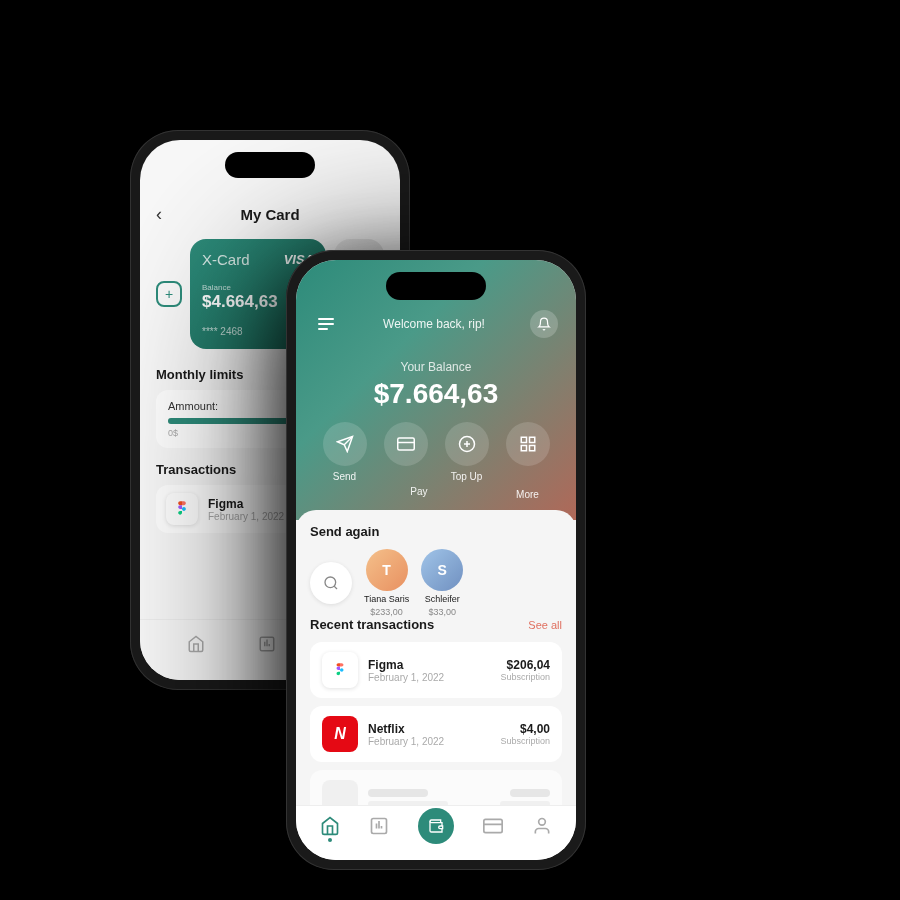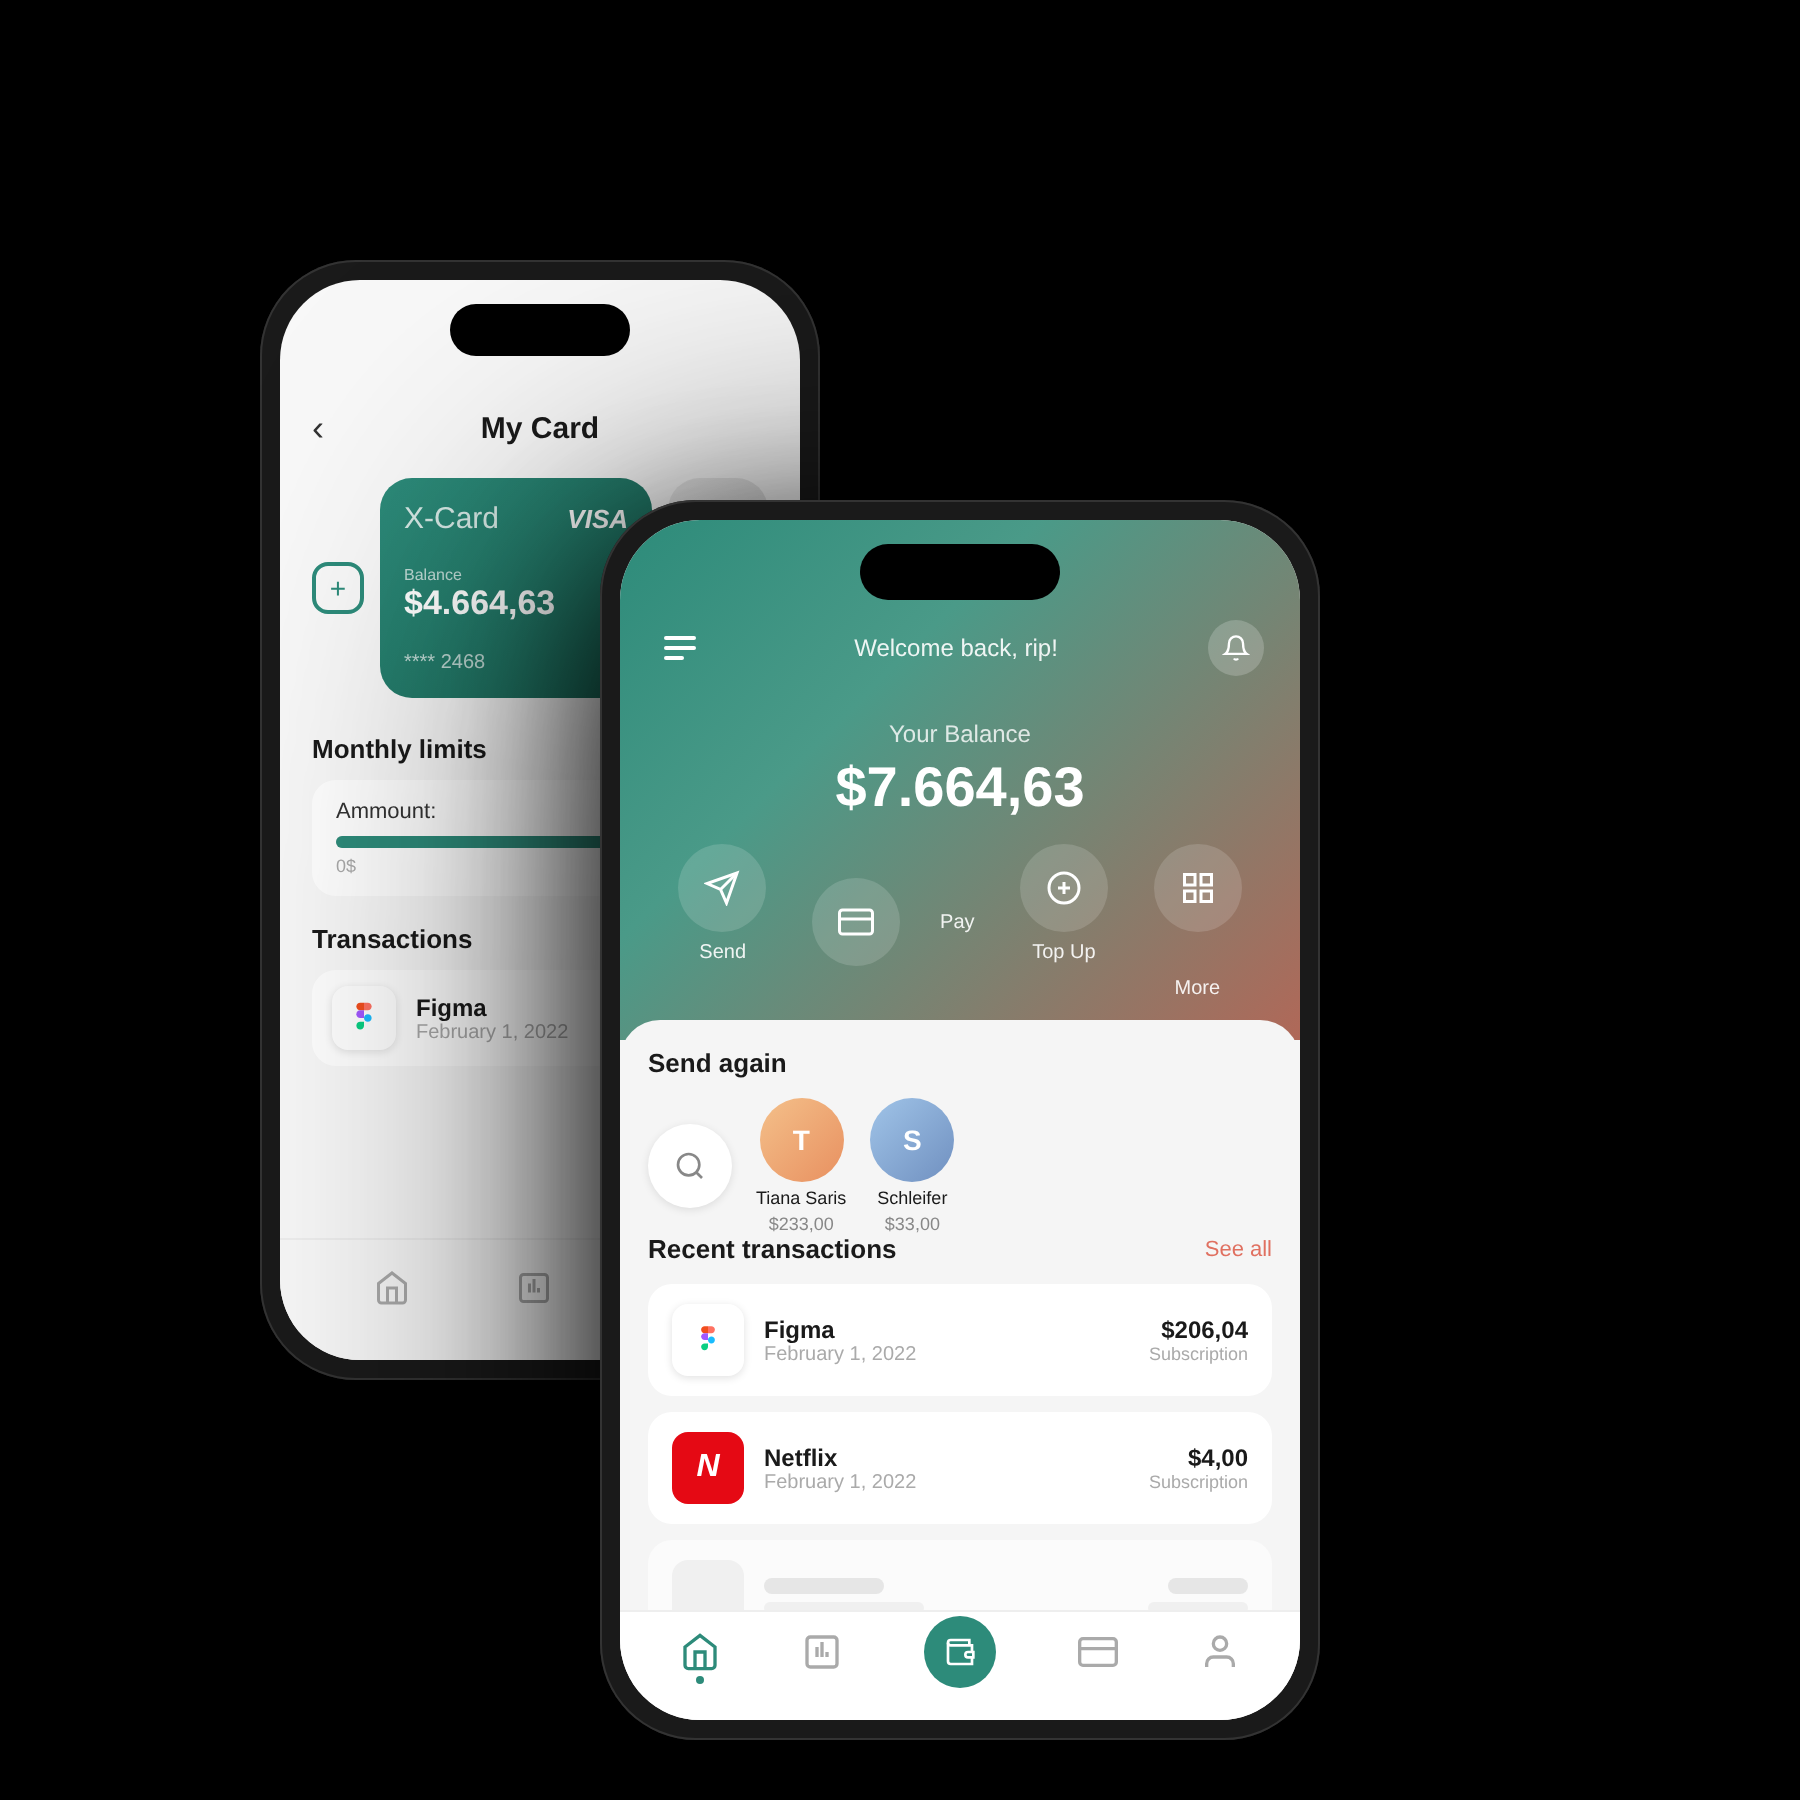--- a/index.html
+++ b/index.html
@@ -193,21 +193,21 @@
                   <path d="M21 12V7H5a2 2 0 0 1 0-4h14v4"></path>
                   <path d="M3 5v14a2 2 0 0 0 2 2h16v-5"></path>
                   <path d="M18 12a2 2 0 0 0 0 4h4v-4z"></path>
                 </svg>
             </div>
           </div>
         </div>
       </div>
     </div>
 
-    <div class="phone phone-front phone-front-wrapper" style="position:absolute; top:200px; left:200px; z-index:10; width:360px; height:620px;">
+    <div class="phone phone-front phone-front-wrapper" style="position:absolute; top:200px; left:186px; z-index:10; width:300px; height:620px;">
       <div class="phone-inner" style="background:#f5f5f5;">
 
         <div class="dynamic-island" style="width:100px; height:28px; top:12px;"></div>
 
         <div style="position:absolute; top:0; left:0; right:0; bottom:0; display:flex; flex-direction:column;">
 
           <div style="background:linear-gradient(135deg,#2d8b7a 0%,#4a9a88 35%,#b06858 100%); padding:50px 18px 0; flex-shrink:0;">
 
             <div style="display:flex; align-items:center; justify-content:space-between; margin-bottom:12px;">
               <div style="display:flex; flex-direction:column; gap:3px; padding:4px;">
@@ -232,21 +232,21 @@
             <div style="display:flex; justify-content:space-around; padding-bottom:20px;">
               <div style="display:flex; flex-direction:column; align-items:center; gap:5px;">
                 <div style="width:44px; height:44px; border-radius:50%; background:rgba(255,255,255,0.15); display:flex; align-items:center; justify-content:center;">
                   <svg width="18" height="18" viewBox="0 0 24 24" fill="none" stroke="#fff" stroke-width="2">
                       <line x1="22" y1="2" x2="11" y2="13"></line>
                       <polygon points="22 2 15 22 11 13 2 9 22 2"></polygon>
                     </svg>
                 </div>
                 <span style="font-size:10px; color:rgba(255,255,255,0.9);">Send</span>
               </div>
-              <div style="display:flex; flex-direction:row; align-items:center; gap:20px;">
+              <div style="display:flex; flex-direction:column; align-items:flex-end; gap:20px;">
                 <div style="width:44px; height:44px; border-radius:50%; background:rgba(255,255,255,0.15); display:flex; align-items:center; justify-content:center;">
                   <svg width="18" height="18" viewBox="0 0 24 24" fill="none" stroke="#fff" stroke-width="2">
                       <rect x="1" y="4" width="22" height="16" rx="2"></rect>
                       <line x1="1" y1="10" x2="23" y2="10"></line>
                     </svg>
                 </div>
                 <span style="font-size:10px; color:rgba(255,255,255,0.9);">Pay</span>
               </div>
               <div style="display:flex; flex-direction:column; align-items:center; gap:5px;">
                 <div style="width:44px; height:44px; border-radius:50%; background:rgba(255,255,255,0.15); display:flex; align-items:center; justify-content:center;">

